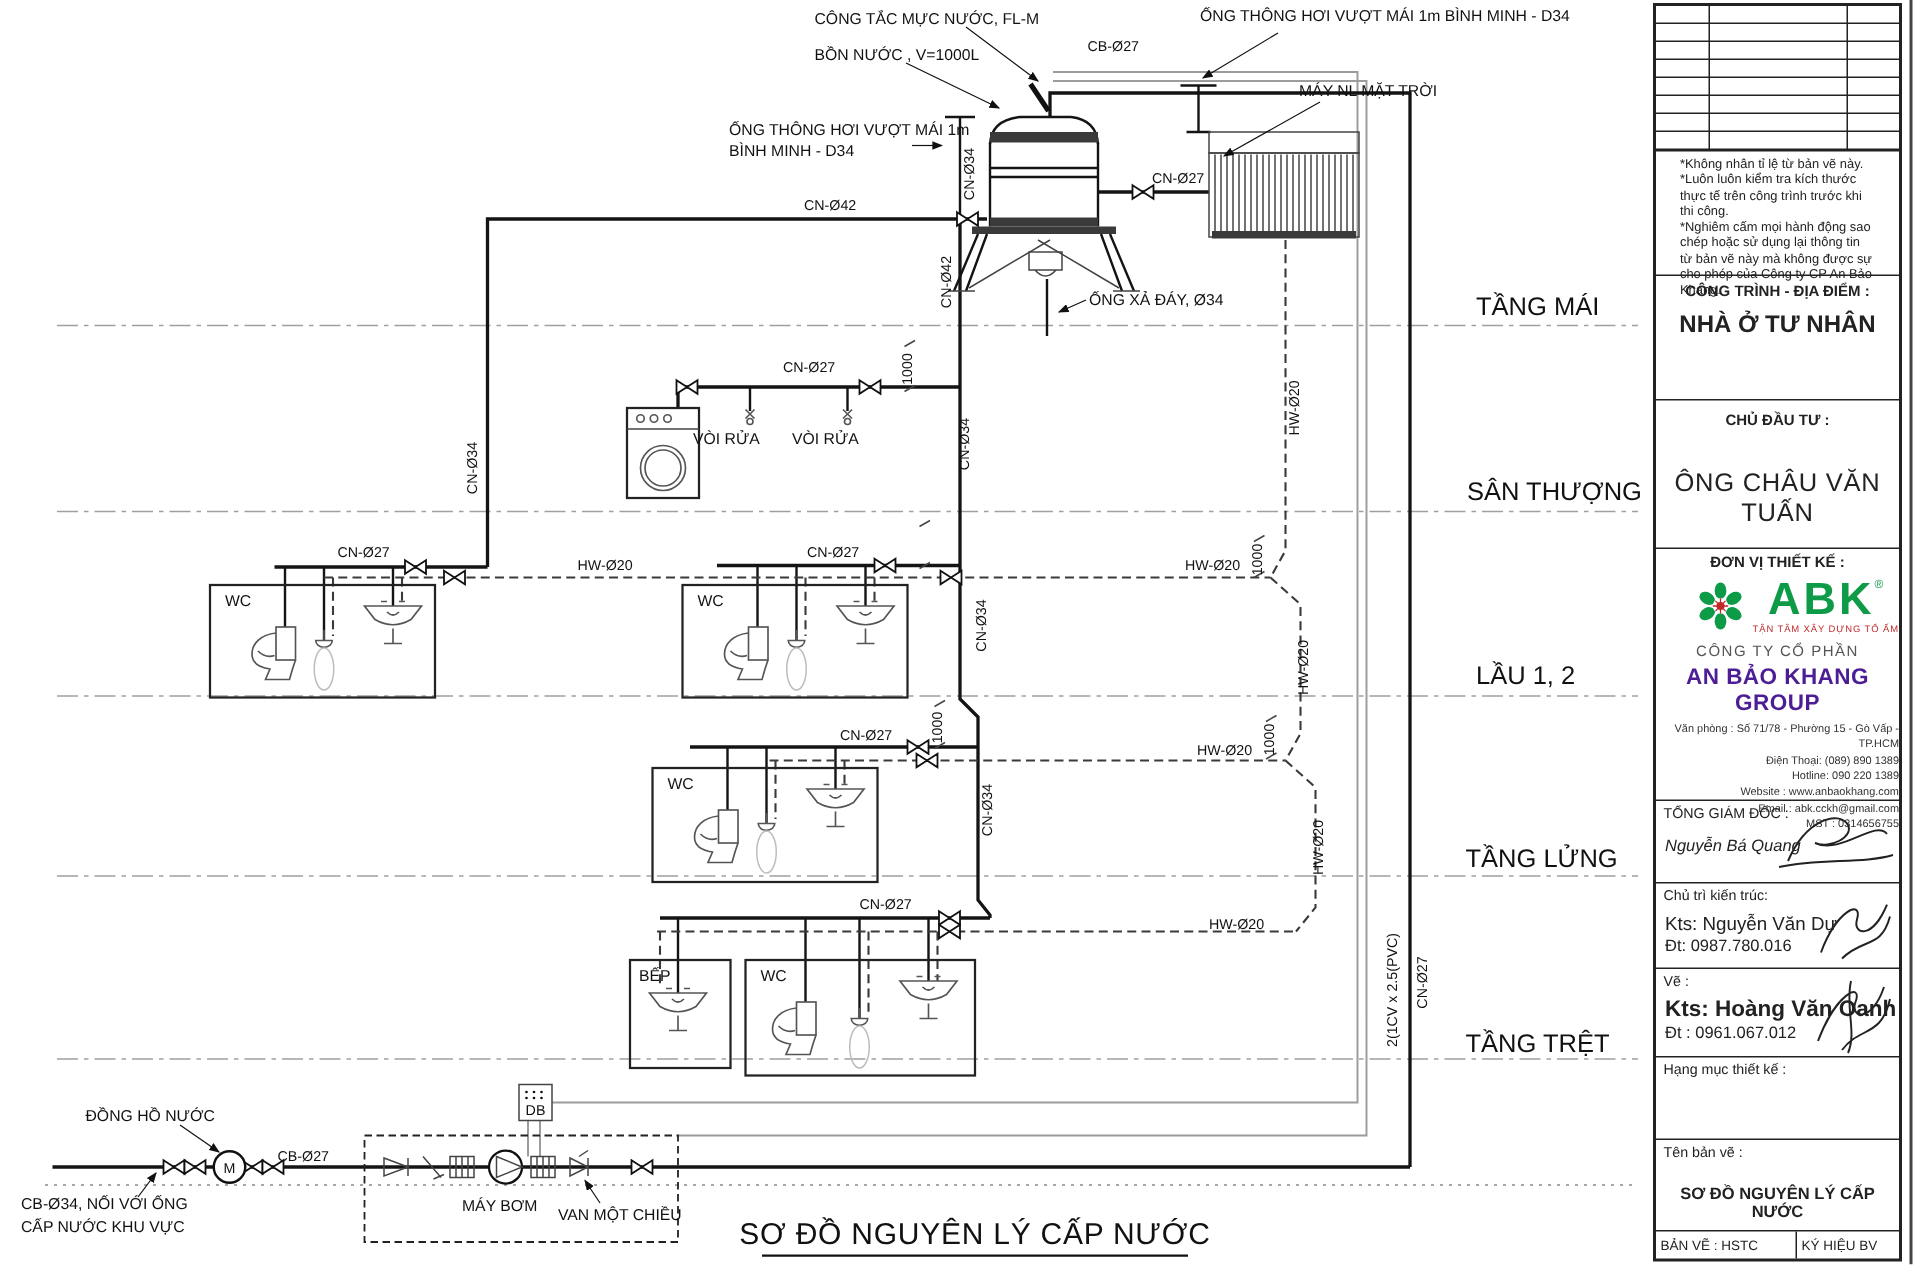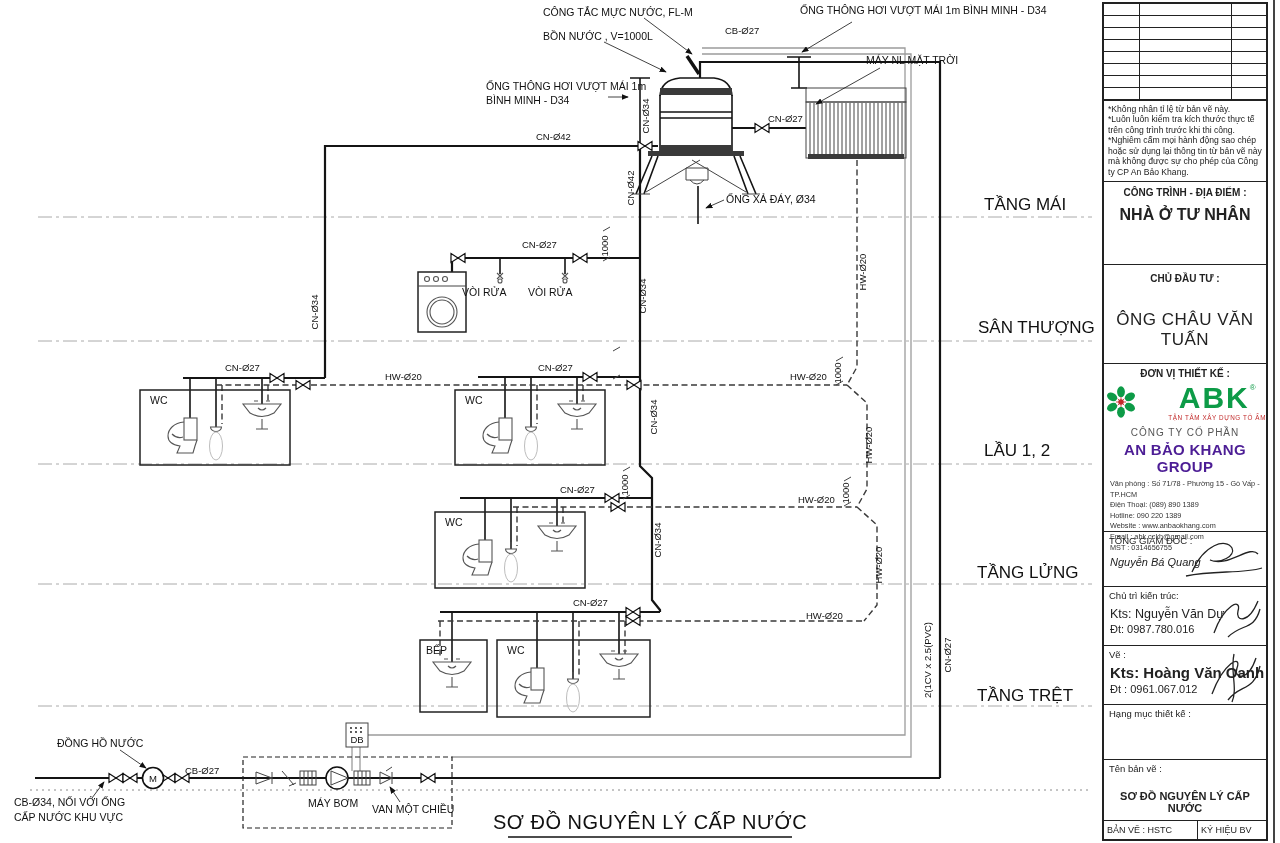--- a/index.html
+++ b/index.html
@@ -24,38 +24,38 @@
   .lbl9{font-size:9.5px}
   .flrt{font-size:17px}
   .ttl {font-size:20px;letter-spacing:0.5px}
   .dark{fill:#3a3a3a;stroke:none}
 
   .tb{position:absolute;left:1102px;top:2px;width:166px;height:839px;border:2px solid #222;
       display:flex;flex-direction:column;background:#fff;box-sizing:border-box}
   .rev{height:96px;display:grid;grid-template-columns:36px 1fr 34px;grid-auto-rows:12px;border-bottom:1.5px solid #222}
   .rev i{border-right:1px solid #222;border-bottom:1px solid #222;display:block}
   .rev i:nth-child(3n){border-right:none}
-  .notes{height:76px;padding:3px 4px;font-size:8.6px;line-height:1.22;border-bottom:1.5px solid #222}
+  .notes{height:76px;padding:3px 16px;font-size:8.6px;line-height:1.22;border-bottom:1.5px solid #222}
   .sec{border-bottom:1.5px solid #222;box-sizing:border-box;position:relative}
   .c{text-align:center}
   .h10{font-size:10px;font-weight:bold}
   .h9l{font-size:9.5px;text-align:left;padding:3px 0 0 5px}
   .project{height:86px;padding-top:5px}
   .pname{font-size:16px;font-weight:bold;margin-top:8px}
   .paddr{font-size:10.5px;margin-top:12px;line-height:1.35}
   .investor{height:102px;padding-top:8px}
   .iname{font-size:17px;margin-top:26px;letter-spacing:0.5px}
   .designer{height:168px;padding-top:4px}
-  .logorow{display:flex;align-items:center;justify-content:space-between;gap:4px;margin-top:4px}
+  .logorow{display:flex;align-items:center;justify-content:flex-end;gap:4px;margin-top:4px}
   .abk{font-size:30px;font-weight:bold;color:#0d9b47;letter-spacing:2px;line-height:1}
   .reg{font-size:8px;color:#0d9b47;vertical-align:top}
   .tagline{font-size:6.3px;color:#c22a2a;letter-spacing:0.6px;margin-top:1px}
   .ctype{font-size:10px;color:#555;margin-top:6px;letter-spacing:1px}
   .cname{font-size:15px;font-weight:bold;color:#4c1d95;margin-top:3px;letter-spacing:0.3px}
-  .contact{font-size:7.3px;text-align:left;padding:4px 0 0 6px;line-height:1.45;color:#333}
+  .contact{font-size:7.3px;text-align:right;padding:4px 0 0 6px;line-height:1.45;color:#333}
   .ceo{height:57px}  .arch{height:60px}  .ve{height:61px}
   .nm11{font-size:11px;font-style:italic;margin:10px 0 0 6px}
   .nm12{font-size:12.5px;margin:6px 0 0 6px}
   .nm15{font-size:15px;font-weight:bold;margin:4px 0 0 6px}
   .ph  {font-size:11px;margin:2px 0 0 6px}
   .hangmuc{height:57px}
   .bigcat{font-size:14.5px;font-weight:bold;margin-top:12px;letter-spacing:0.5px}
   .ten{height:63px}
   .sheetname{font-size:11px;font-weight:bold;margin-top:16px}
   .foot{flex:1;display:flex;font-size:9px}

